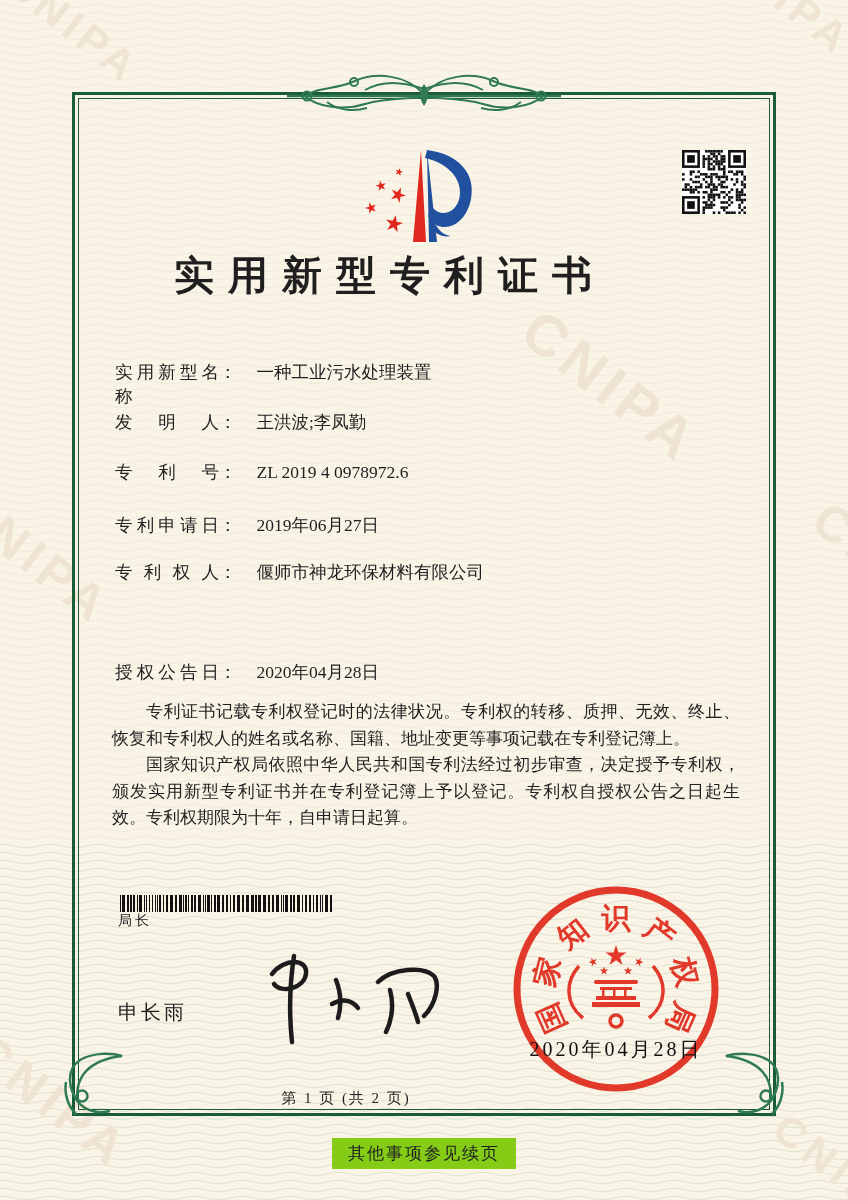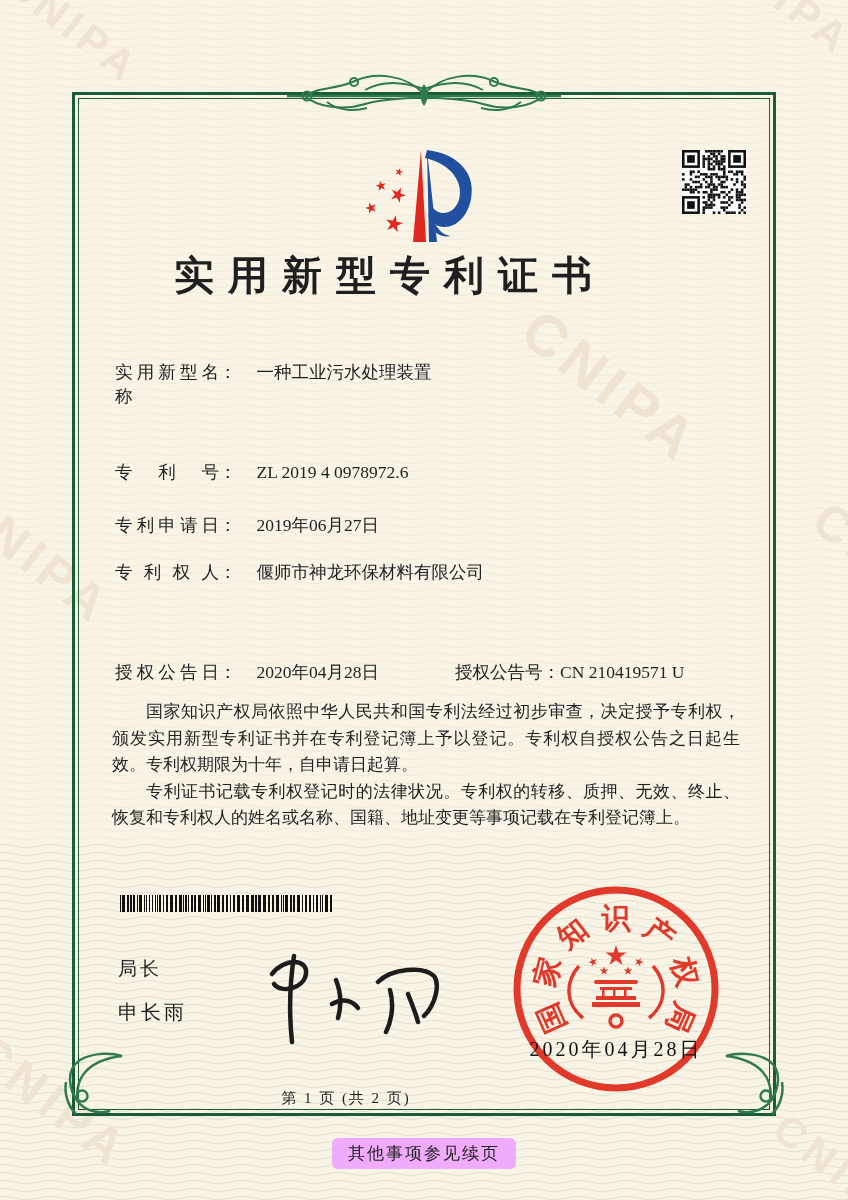--- a/index.html
+++ b/index.html
@@ -39,33 +39,33 @@
   .frow{left:115px;width:640px;font-size:17.5px;line-height:24px}
   .flabel{display:inline-block;width:104px;text-align:justify;text-align-last:justify;vertical-align:top}
   .fvalue{margin-left:20px}
   .grant-right{position:absolute;left:340px;top:0;white-space:nowrap}
   .body-text{
     left:112px;top:699px;width:628px;font-size:17px;line-height:26.5px;
     text-align:justify;
   }
   .body-text p{text-indent:2em}
   .barcode{left:120px;top:895px}
-  .sig-title{left:118px;top:956px;font-size:19px;letter-spacing:3px}
+  .sig-title{left:118px;top:912px;font-size:14px;letter-spacing:3px}
   .sig-name{left:118px;top:999px;font-size:20px;letter-spacing:3px}
   .sig-script{left:232px;top:942px}
   .seal{left:505px;top:878px}
   .seal-date{
     left:505px;top:1036px;width:222px;text-align:center;
     font-size:20px;letter-spacing:3px;color:#111;z-index:5;
   }
   .page-info{left:0;top:1089px;width:692px;text-align:center;font-size:15px;letter-spacing:2px}
   .cont-wrap{left:0;top:1138px;width:848px;text-align:center}
   .cont-note{
-    display:inline-block;background:#f0abfc;padding:4px 16px;
-    font-size:17px;letter-spacing:2px;border-radius:6px;
+    display:inline-block;background:#84cc16;padding:4px 16px;
+    font-size:17px;letter-spacing:2px;
   }
   svg{display:block}
 </style>
 </head>
 <body>
 
 <svg id="waves" width="848" height="1200">
     <path d="M-10 6 q12 -3.2 24 0 t24 0 t24 0 t24 0 t24 0 t24 0 t24 0 t24 0 t24 0 t24 0 t24 0 t24 0 t24 0 t24 0 t24 0 t24 0 t24 0 t24 0 t24 0 t24 0 t24 0 t24 0 t24 0 t24 0 t24 0 t24 0 t24 0 t24 0 t24 0 t24 0 t24 0 t24 0 t24 0 t24 0 t24 0 t24 0 t24 0" stroke="#aebfa3" stroke-width="1" fill="none" opacity="0.16"></path>
     <path d="M-10 14 q12 -3.2 24 0 t24 0 t24 0 t24 0 t24 0 t24 0 t24 0 t24 0 t24 0 t24 0 t24 0 t24 0 t24 0 t24 0 t24 0 t24 0 t24 0 t24 0 t24 0 t24 0 t24 0 t24 0 t24 0 t24 0 t24 0 t24 0 t24 0 t24 0 t24 0 t24 0 t24 0 t24 0 t24 0 t24 0 t24 0 t24 0 t24 0" stroke="#aebfa3" stroke-width="1" fill="none" opacity="0.16"></path>
     <path d="M-10 22 q12 -3.2 24 0 t24 0 t24 0 t24 0 t24 0 t24 0 t24 0 t24 0 t24 0 t24 0 t24 0 t24 0 t24 0 t24 0 t24 0 t24 0 t24 0 t24 0 t24 0 t24 0 t24 0 t24 0 t24 0 t24 0 t24 0 t24 0 t24 0 t24 0 t24 0 t24 0 t24 0 t24 0 t24 0 t24 0 t24 0 t24 0 t24 0" stroke="#aebfa3" stroke-width="1" fill="none" opacity="0.16"></path>
@@ -509,39 +509,39 @@
       <rect x="0" y="18" width="7" height="7" fill="#111"></rect>
       <rect x="1" y="19" width="5" height="5" fill="#fff"></rect>
       <rect x="2" y="20" width="3" height="3" fill="#111"></rect>
     </svg>
 
   <div class="abs title">实用新型专利证书</div>
 
   <div class="abs frow" style="top:360px">
     <span class="flabel">实用新型名称</span>：<span class="fvalue">一种工业污水处理装置</span>
   </div>
+  <div class="abs frow" style="top:410px">
+    <span class="flabel">发明人</span>：<span class="fvalue">王洪波;李凤勤</span>
+  </div>
   <div class="abs frow" style="top:460px">
     <span class="flabel">专利号</span>：<span class="fvalue">ZL 2019 4 0978972.6</span>
   </div>
   <div class="abs frow" style="top:513px">
     <span class="flabel">专利申请日</span>：<span class="fvalue">2019年06月27日</span>
   </div>
   <div class="abs frow" style="top:560px">
     <span class="flabel">专利权人</span>：<span class="fvalue">偃师市神龙环保材料有限公司</span>
   </div>
   <div class="abs frow" style="top:660px">
     <span class="flabel">授权公告日</span>：<span class="fvalue">2020年04月28日</span>
-    <span class="grant-right">
-      <span>授权公告号</span>：<span>CN 210419571 U</span>
-    </span>
   </div>
 
   <div class="abs body-text">
+    <p>专利证书记载专利权登记时的法律状况。专利权的转移、质押、无效、终止、恢复和专利权人的姓名或名称、国籍、地址变更等事项记载在专利登记簿上。</p>
     <p>国家知识产权局依照中华人民共和国专利法经过初步审查，决定授予专利权，颁发实用新型专利证书并在专利登记簿上予以登记。专利权自授权公告之日起生效。专利权期限为十年，自申请日起算。</p>
-    <p>专利证书记载专利权登记时的法律状况。专利权的转移、质押、无效、终止、恢复和专利权人的姓名或名称、国籍、地址变更等事项记载在专利登记簿上。</p>
   </div>
 
   <svg class="abs barcode" id="barcode" width="216" height="17" viewBox="0 0 216 17">
       <rect x="0" y="0" width="1" height="17" fill="#111"></rect>
       <rect x="2" y="0" width="3" height="17" fill="#111"></rect>
       <rect x="7" y="0" width="2" height="17" fill="#111"></rect>
       <rect x="10" y="0" width="2" height="17" fill="#111"></rect>
       <rect x="13" y="0" width="2" height="17" fill="#111"></rect>
       <rect x="17" y="0" width="1" height="17" fill="#111"></rect>
       <rect x="19" y="0" width="3" height="17" fill="#111"></rect>

